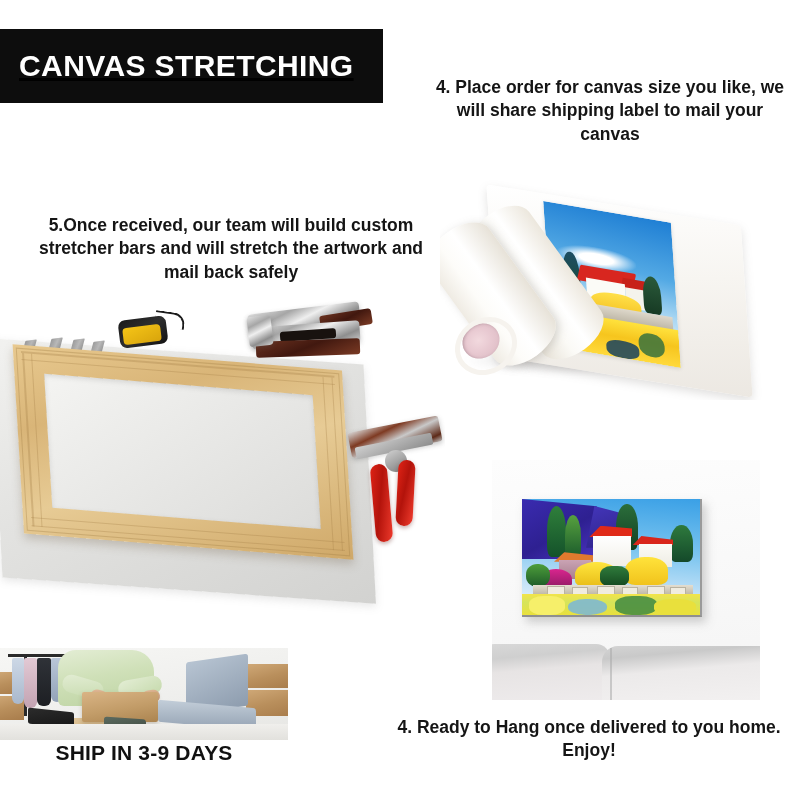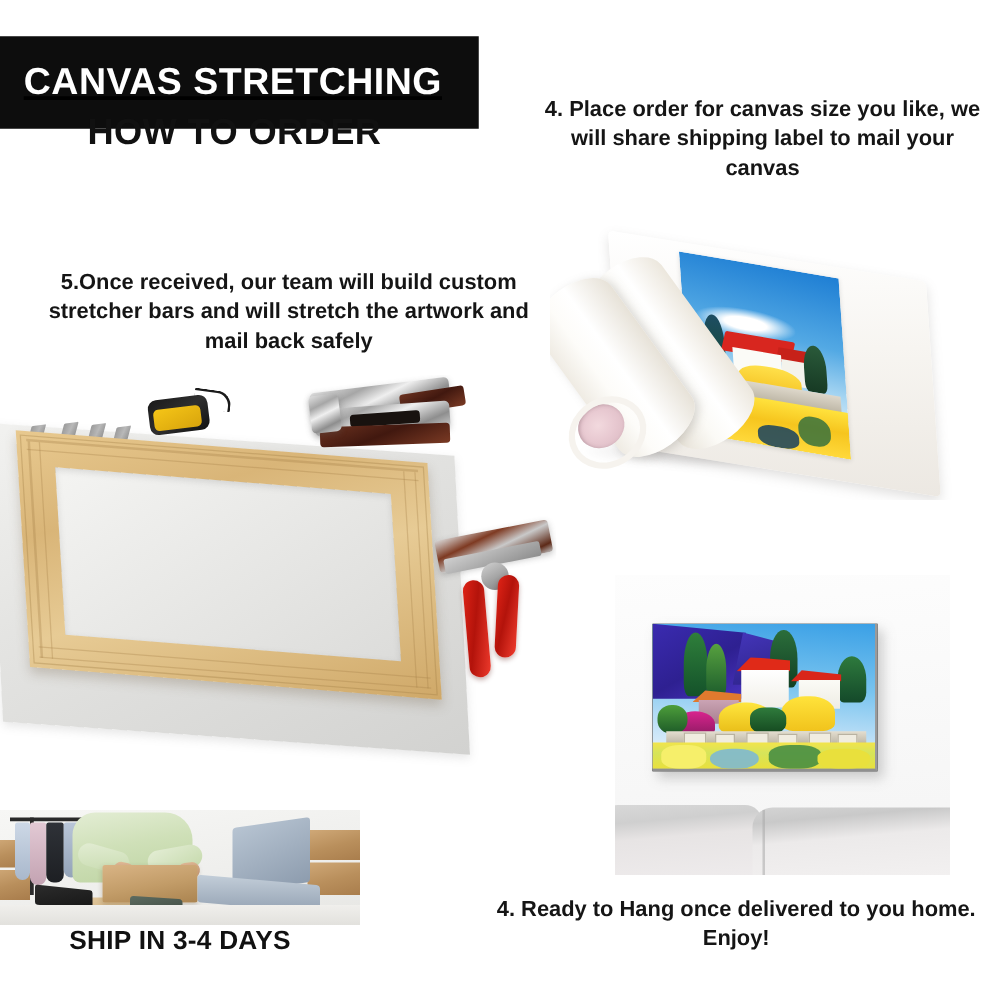--- a/index.html
+++ b/index.html
@@ -301,29 +301,28 @@
   .sh-filler{position:absolute;left:70px;top:70px;width:56px;height:14px;background:linear-gradient(170deg,#e0c69b,#cdae7d);border-radius:3px;}
 </style>
 </head>
 <body>
 
 <div class="canvas">
 
   <div id="title-bar">
     <span class="t">CANVAS STRETCHING</span>
   </div>
-  <div id="subtitle">HOW TO ORDER</div>
 
   <div class="step-text" id="step1-text">4.    Place order for canvas size you like, we will share shipping label to mail your canvas</div>
 
   <div class="step-text" id="step2-text">5.Once received, our team will build custom stretcher bars and will stretch the artwork and mail back safely</div>
 
   <div class="step-text" id="step3-text">4. Ready to Hang once delivered to you home. Enjoy!</div>
 
-  <div id="ship-label">SHIP IN 3-4 DAYS</div>
+  <div id="ship-label">SHIP IN 3-9 DAYS</div>
 
   <div id="photo-roll">
     <div class="roll-shadow"></div>
     <div class="roll-sheet"></div>
 
     <div class="roll-print">
       <div class="paint-sky"></div>
       <div class="paint-cloud"></div>
       <div class="paint-cyp"></div>
       <div class="paint-roof"></div>

